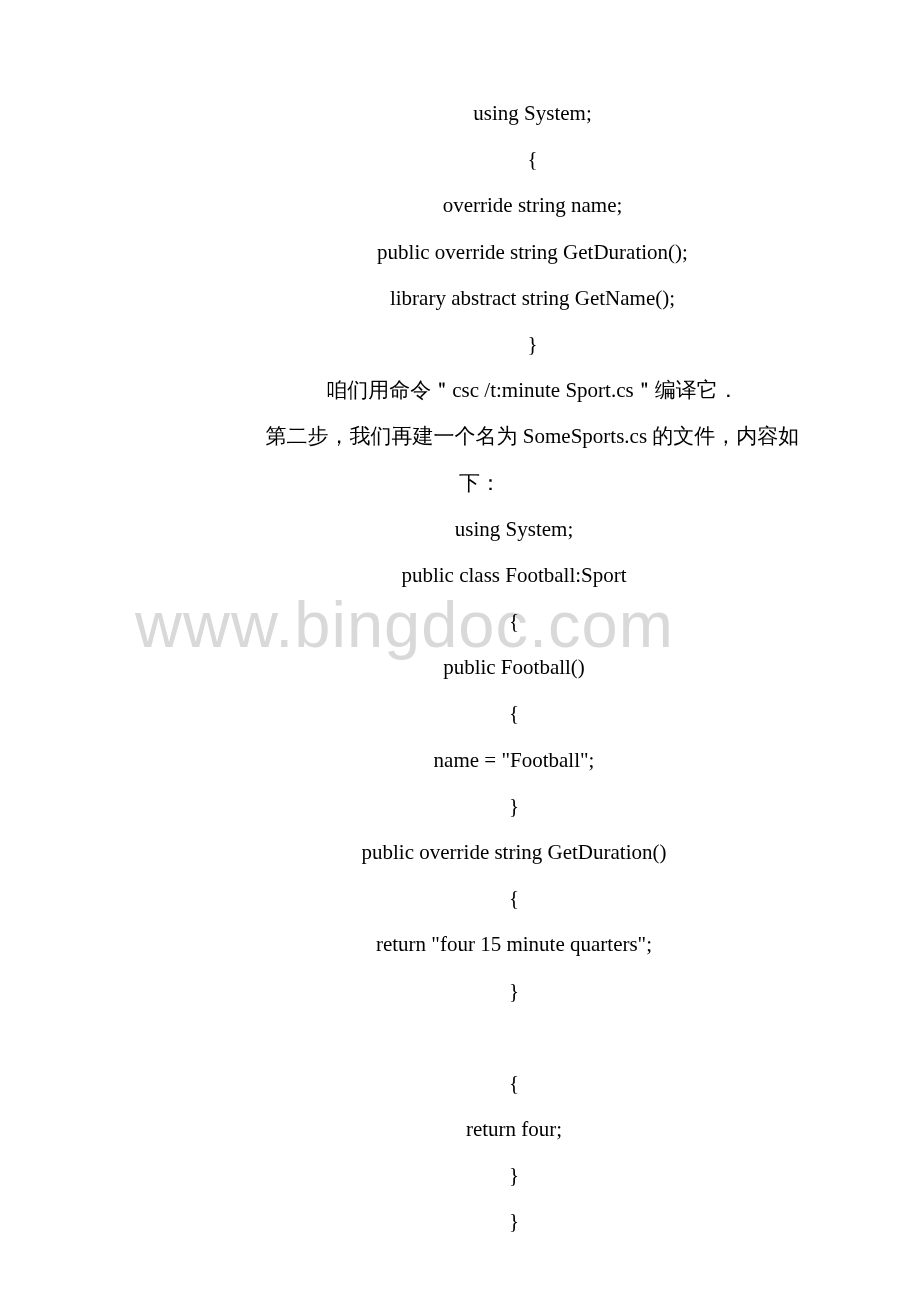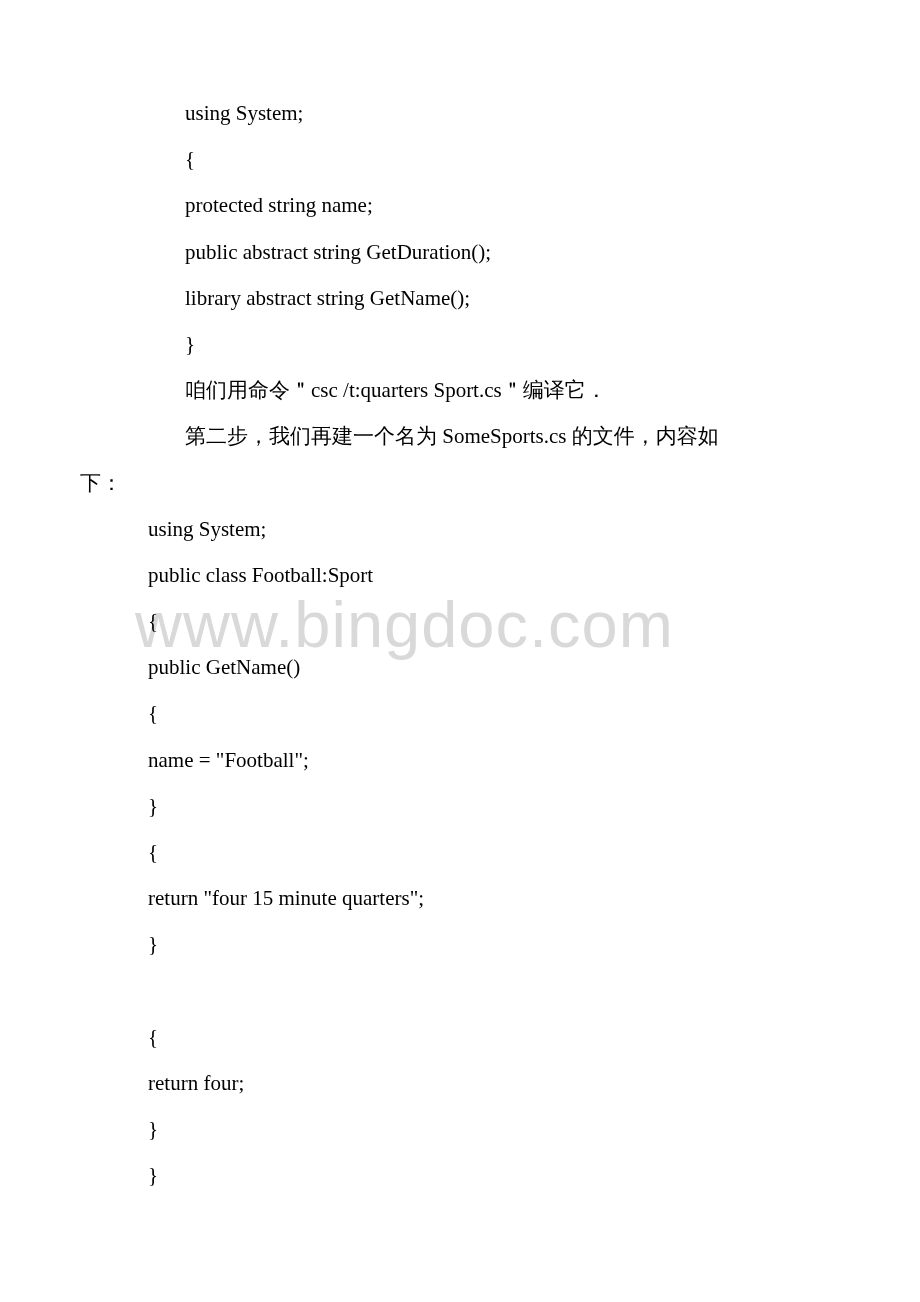--- a/index.html
+++ b/index.html
@@ -42,44 +42,46 @@
       color: #d9d9d9;
       font-weight: normal;
       letter-spacing: 1px;
       z-index: 0;
       pointer-events: none;
       user-select: none;
     }
     .line {
       position: relative;
       z-index: 1;
+      text-align: center;
     }
   </style>
 </head>
 <body>
 
 <div class="watermark">www.bingdoc.com</div>
 
 <div class="content">
   <div class="line indent-deep">using System;</div>
   <div class="line indent-deep">{</div>
-  <div class="line indent-deep">  protected string name;</div>
-  <div class="line indent-deep"> public abstract string GetDuration();</div>
+  <div class="line indent-deep">  override string name;</div>
+  <div class="line indent-deep"> public override string GetDuration();</div>
   <div class="line indent-deep"> library abstract string GetName();</div>
   <div class="line indent-deep">}</div>
-  <div class="line indent-deep">咱们用命令＂csc /t:quarters Sport.cs＂编译它．</div>
+  <div class="line indent-deep">咱们用命令＂csc /t:minute Sport.cs＂编译它．</div>
   <div class="line indent-deep">第二步，我们再建一个名为 SomeSports.cs 的文件，内容如</div>
   <div class="line indent-left">下：</div>
   <div class="line indent-medium">using System;</div>
   <div class="line indent-medium">public class Football:Sport</div>
   <div class="line indent-medium">{</div>
-  <div class="line indent-medium"> public GetName()</div>
+  <div class="line indent-medium"> public Football()</div>
   <div class="line indent-medium"> {</div>
   <div class="line indent-medium"> name = "Football";</div>
   <div class="line indent-medium"> }</div>
+  <div class="line indent-medium"> public override string GetDuration()</div>
   <div class="line indent-medium"> {</div>
   <div class="line indent-medium"> return "four 15 minute quarters";</div>
   <div class="line indent-medium"> }</div>
   <div class="line blank-line"></div>
   <div class="line indent-medium"> {</div>
   <div class="line indent-medium"> return four;</div>
   <div class="line indent-medium"> }</div>
   <div class="line indent-medium">}</div>
 </div>
 

